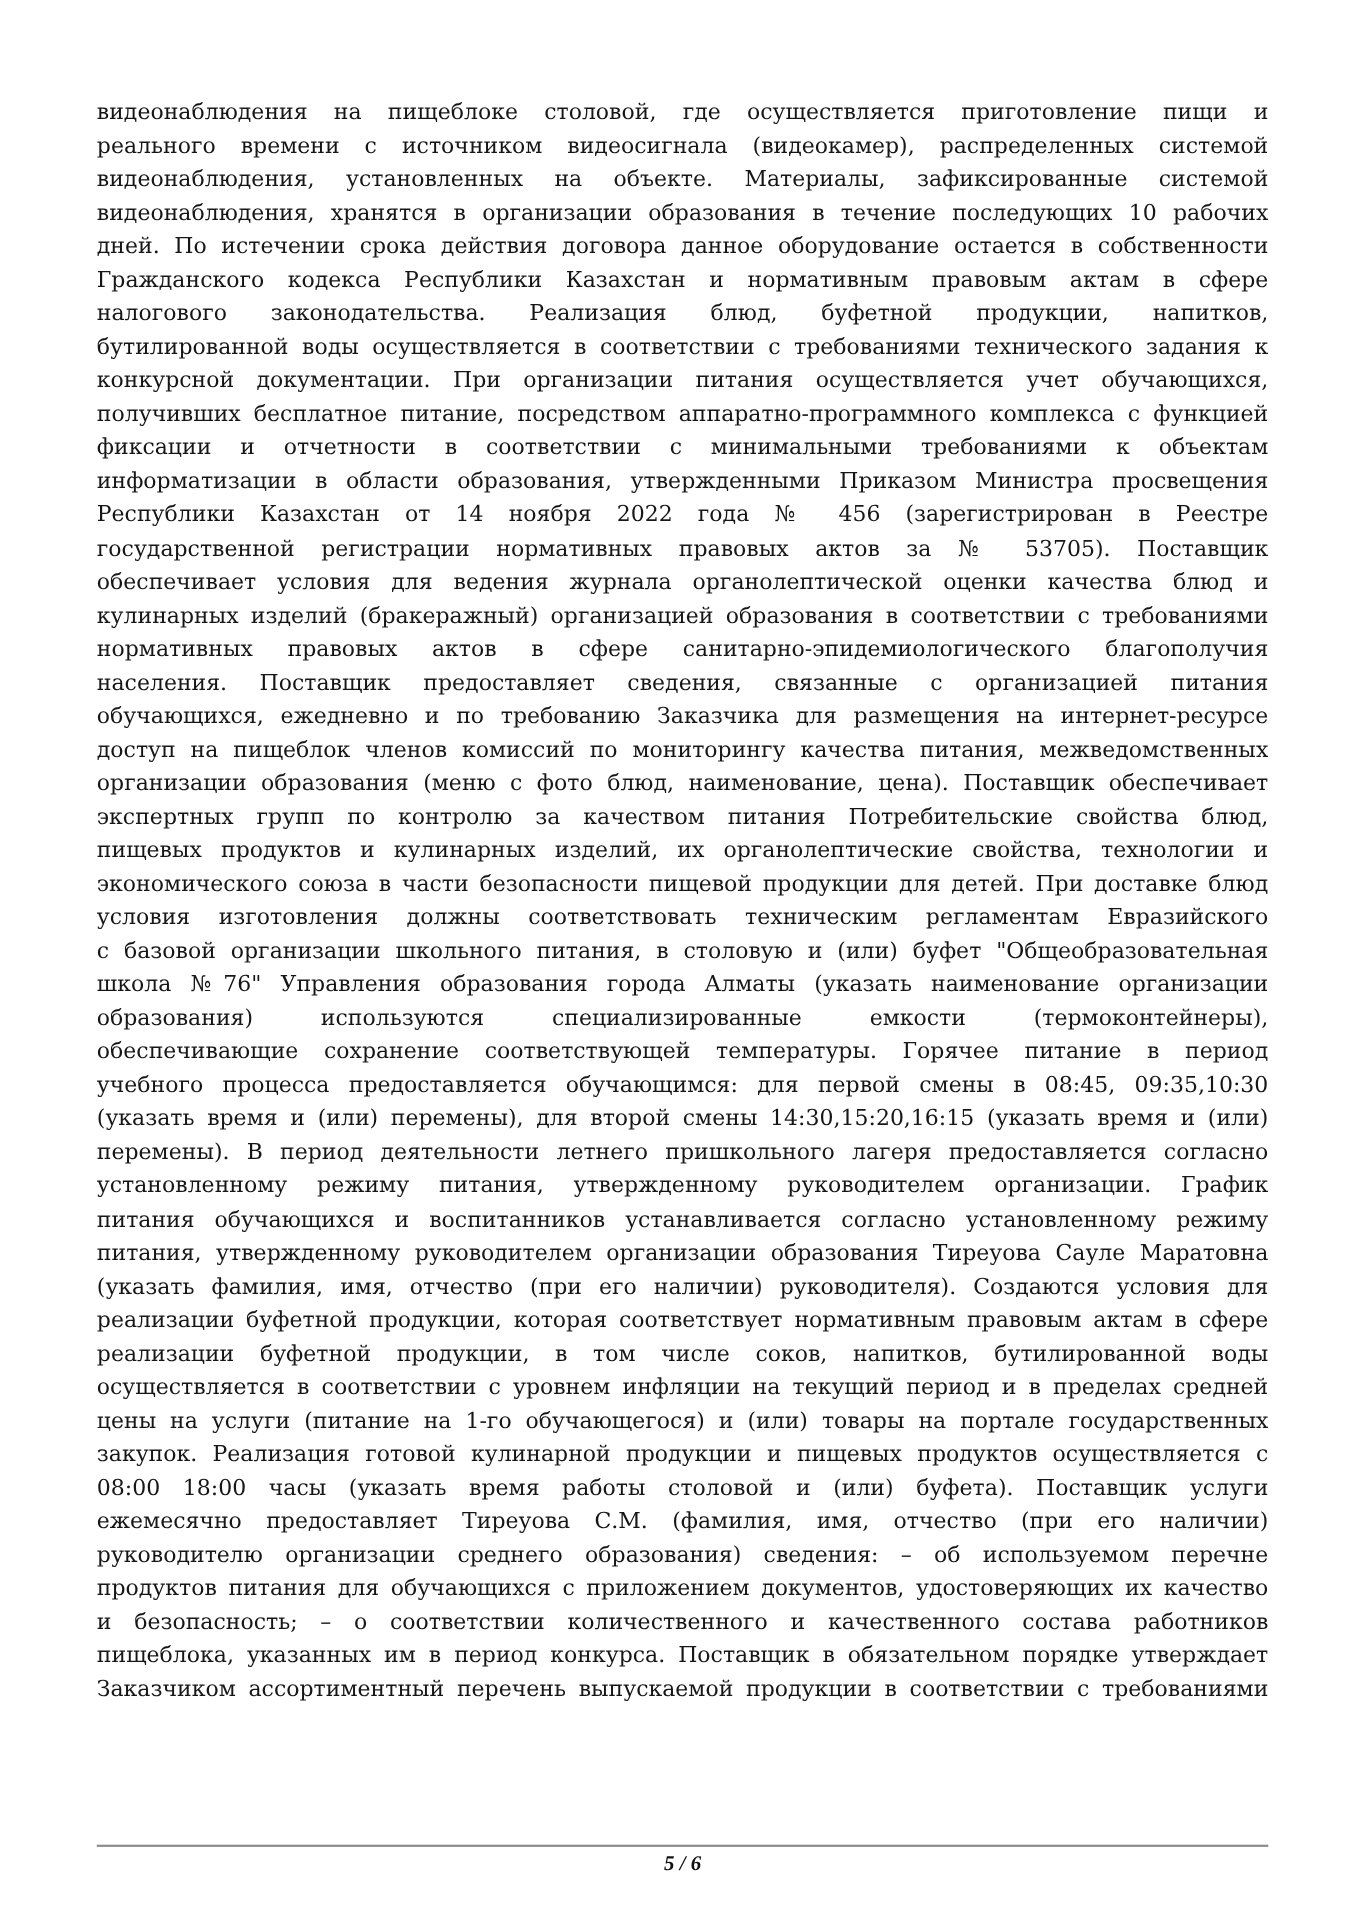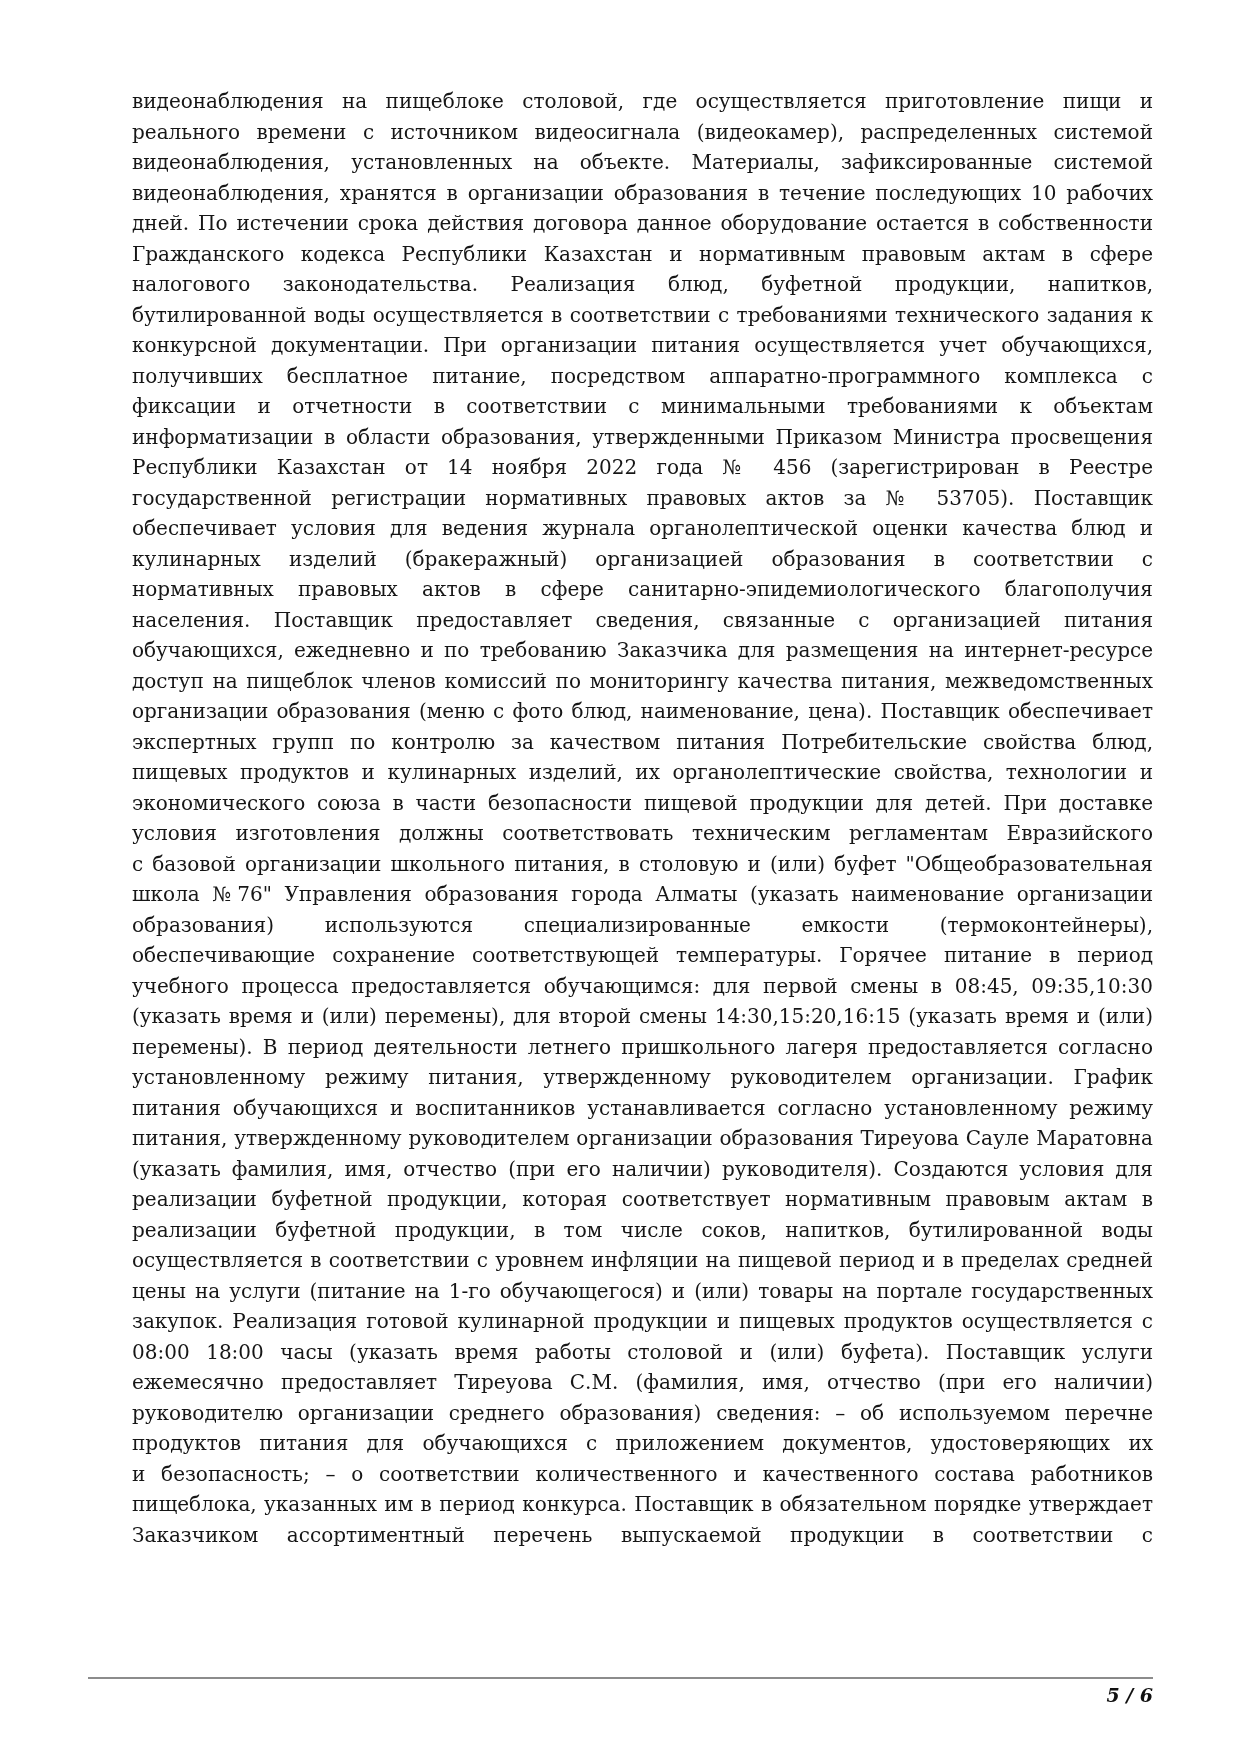--- a/index.html
+++ b/index.html
@@ -26,46 +26,46 @@
     width: 1065px;
   }
   .line {
     font-size: 20px;
     line-height: 30.5px;
     height: 30.5px;
     overflow: hidden;
     color: #161616;
     text-align: justify;
     text-align-last: justify;
-    margin-left: 44px;
   }
   
   .line::after {
     content: "";
     display: inline-block;
     width: 100%;
   }
   .footer-rule {
     position: absolute;
     left: 88px;
     top: 1677px;
     width: 1065px;
     height: 2px;
     background: #8c8c8c;
   }
   .page-number {
     position: absolute;
     left: 88px;
     top: 1684px;
     width: 1065px;
-    text-align: right;
+    text-align: center;
     font-size: 19px;
     font-weight: bold;
     font-style: italic;
     color: #111111;
+    font-family: Liberation Serif, serif;
   }
 </style>
 </head>
 <body>
 
 <div class="page">
   <div class="text-block" id="text-block">
       <div class="line">видеонаблюдения на пищеблоке столовой, где осуществляется приготовление пищи и</div>
       <div class="line">реального времени с источником видеосигнала (видеокамер), распределенных системой</div>
       <div class="line">видеонаблюдения, установленных на объекте. Материалы, зафиксированные системой</div>
@@ -97,21 +97,21 @@
       <div class="line">обеспечивающие сохранение соответствующей температуры. Горячее питание в период</div>
       <div class="line">учебного процесса предоставляется обучающимся: для первой смены в 08:45, 09:35,10:30</div>
       <div class="line">(указать время и (или) перемены), для второй смены 14:30,15:20,16:15 (указать время и (или)</div>
       <div class="line">перемены). В период деятельности летнего пришкольного лагеря предоставляется согласно</div>
       <div class="line">установленному режиму питания, утвержденному руководителем организации. График</div>
       <div class="line">питания обучающихся и воспитанников устанавливается согласно установленному режиму</div>
       <div class="line">питания, утвержденному руководителем организации образования Тиреуова Сауле Маратовна</div>
       <div class="line">(указать фамилия, имя, отчество (при его наличии) руководителя). Создаются условия для</div>
       <div class="line">реализации буфетной продукции, которая соответствует нормативным правовым актам в сфере</div>
       <div class="line">реализации буфетной продукции, в том числе соков, напитков, бутилированной воды</div>
-      <div class="line">осуществляется в соответствии с уровнем инфляции на пищевой период и в пределах средней</div>
+      <div class="line">осуществляется в соответствии с уровнем инфляции на текущий период и в пределах средней</div>
       <div class="line">цены на услуги (питание на 1-го обучающегося) и (или) товары на портале государственных</div>
       <div class="line">закупок. Реализация готовой кулинарной продукции и пищевых продуктов осуществляется с</div>
       <div class="line">08:00 18:00 часы (указать время работы столовой и (или) буфета). Поставщик услуги</div>
       <div class="line">ежемесячно предоставляет Тиреуова С.М. (фамилия, имя, отчество (при его наличии)</div>
       <div class="line">руководителю организации среднего образования) сведения: – об используемом перечне</div>
       <div class="line">продуктов питания для обучающихся с приложением документов, удостоверяющих их качество</div>
       <div class="line">и безопасность; – о соответствии количественного и качественного состава работников</div>
       <div class="line">пищеблока, указанных им в период конкурса. Поставщик в обязательном порядке утверждает</div>
       <div class="line">Заказчиком ассортиментный перечень выпускаемой продукции в соответствии с требованиями</div>
     </div>

